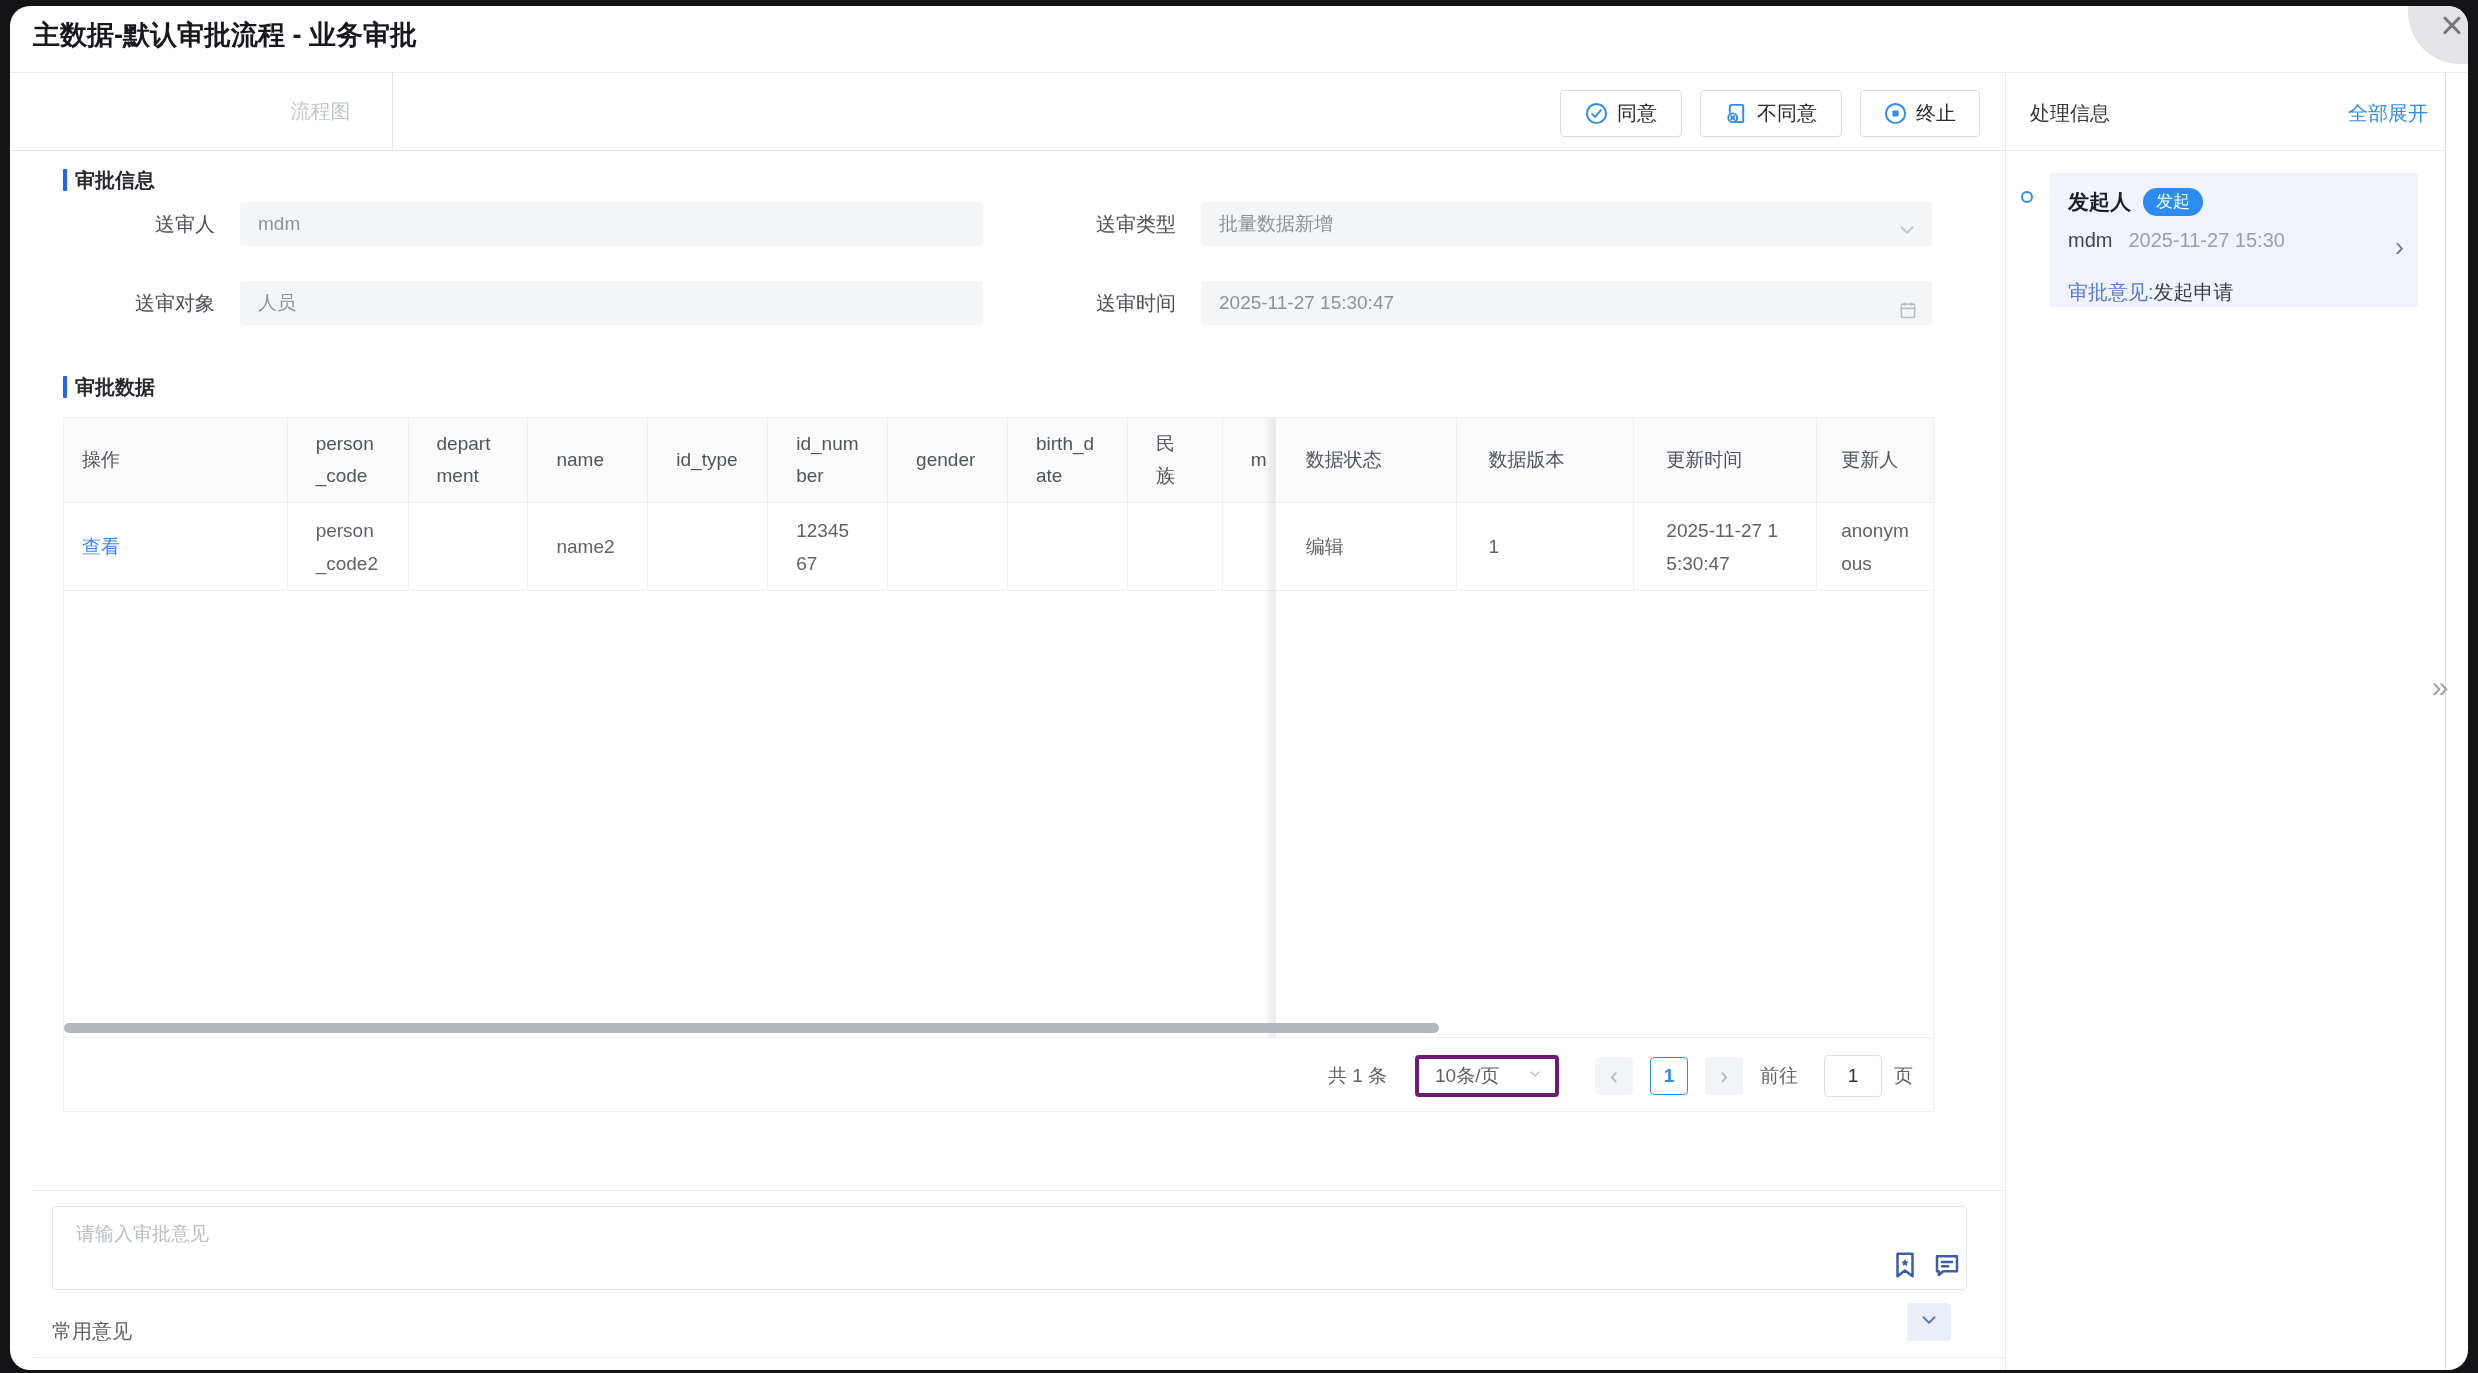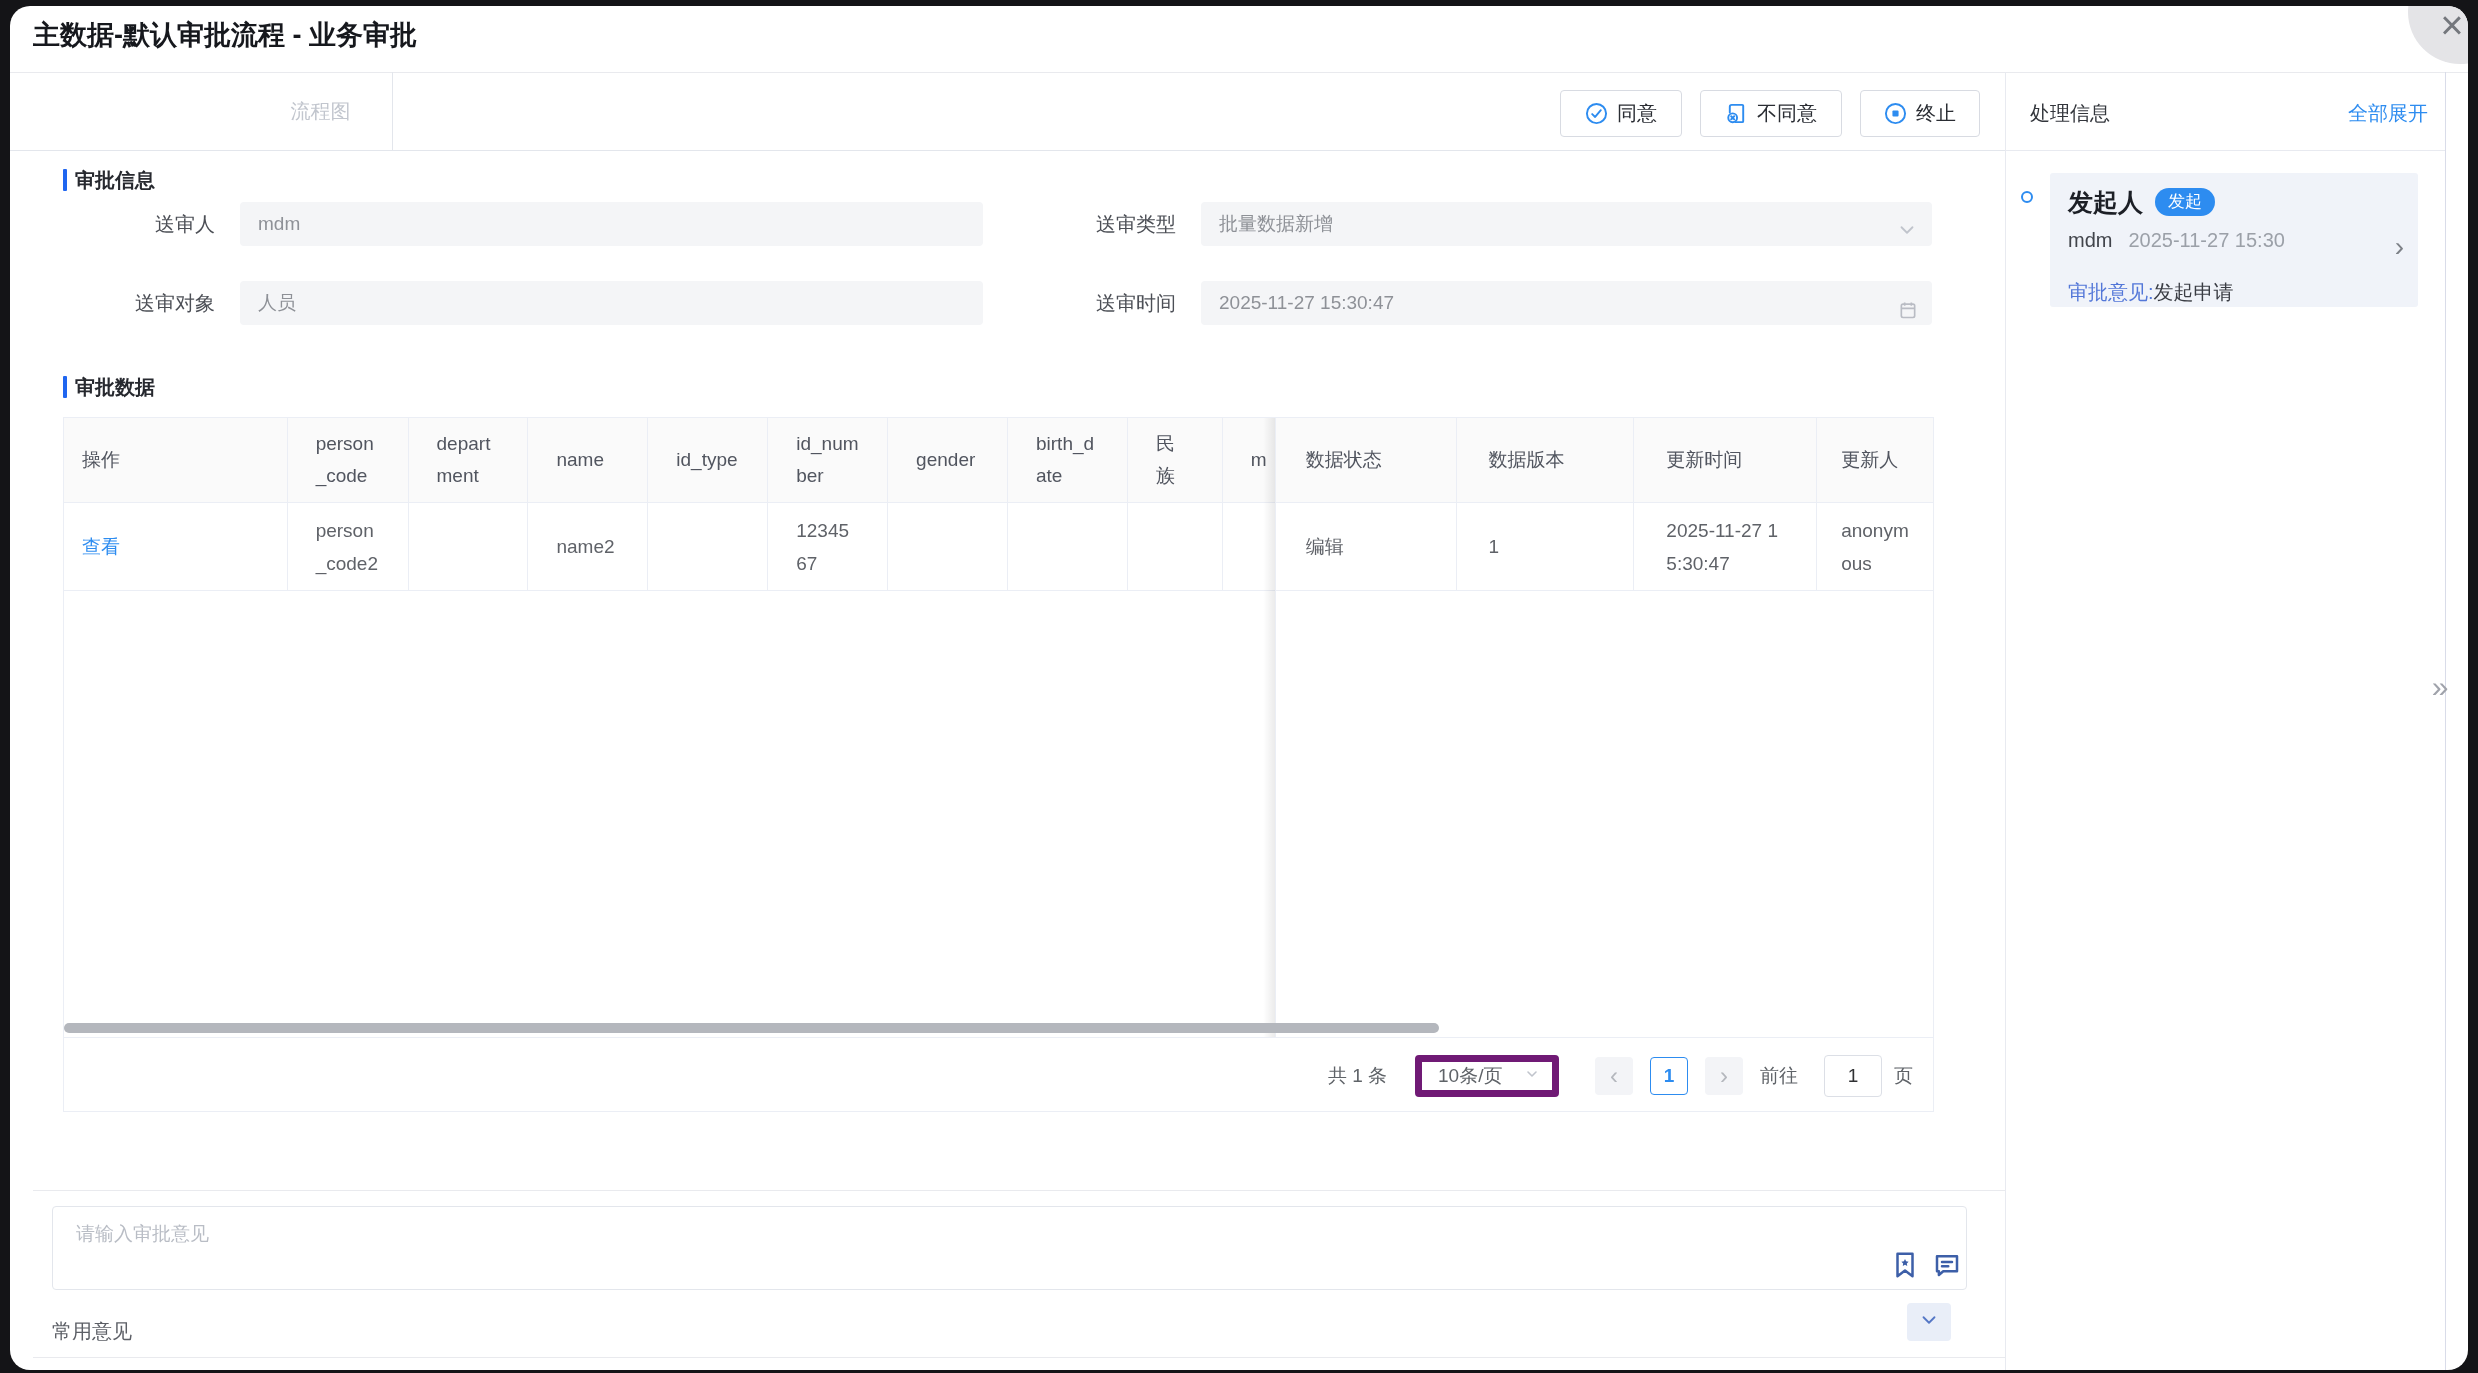--- a/index.html
+++ b/index.html
@@ -60,21 +60,21 @@
     background:linear-gradient(to right, rgba(0,0,0,0), rgba(0,0,0,0.08));}
   .fixed-line{left:1211px;top:0;width:1px;height:619px;background:#ebeef5;}
   a.view-link{color:#2d8cf0;text-decoration:none;cursor:pointer;}
   .hscroll{left:0;top:601px;width:100%;height:18px;}
   .hthumb{position:absolute;left:0;top:4px;width:1375px;height:10px;border-radius:5px;background:#b4b7bd;cursor:pointer;}
   
   .pager{left:0;top:619px;width:100%;height:76px;border-top:1px solid #ebeef5;
     display:flex;align-items:center;justify-content:flex-end;padding-right:20px;
     font-size:19px;color:#5f6368;}
   .ptotal{margin-right:28px;}
-  .psize{width:144px;height:42px;border:7px solid #701a75;border-radius:4px;box-sizing:border-box;
+  .psize{width:144px;height:42px;border:4px solid #701a75;border-radius:4px;box-sizing:border-box;
     display:flex;align-items:center;justify-content:space-between;padding:0 12px 0 16px;
     margin-right:36px;cursor:pointer;}
   .pbtn{width:38px;height:38px;background:#f3f4f7;border-radius:4px;display:flex;align-items:center;
     justify-content:center;color:#b4b7bd;font-size:24px;margin-right:17px;cursor:pointer;}
   .pcur{width:38px;height:38px;background:#fff;border:1px solid #2d8cf0;box-sizing:border-box;
     border-radius:4px;display:flex;align-items:center;justify-content:center;color:#2d8cf0;
     font-weight:700;margin-right:17px;cursor:pointer;}
   .pgoto{margin-right:26px;}
   .ginput{width:58px;height:42px;border:1px solid #dcdfe6;border-radius:4px;box-sizing:border-box;
     text-align:center;font-size:19px;color:#303133;margin-right:12px;outline:none;
@@ -92,21 +92,21 @@
   
   .panel-vline{left:1995px;top:66px;width:1px;height:1298px;background:#e8eaf0;}
   .panel-title{left:2020px;top:84px;height:46px;line-height:46px;font-size:20px;color:#33363c;}
   .panel-expand{left:2338px;top:84px;height:46px;line-height:46px;font-size:20px;color:#2d8cf0;cursor:pointer;}
   .panel-hborder{left:1995px;top:144px;width:441px;height:1px;background:#e8eaf0;}
   .timeline-dot{left:2011px;top:185px;width:12px;height:12px;border-radius:50%;
     border:2px solid #2d8cf0;background:#fff;}
   .pcard{left:2040px;top:167px;width:368px;height:134px;background:#f0f3f9;border-radius:3px;
     padding:14px 18px;}
   .pline1{height:30px;display:flex;align-items:center;gap:12px;}
-  .prole{font-size:25px;font-weight:700;color:#1c1f26;}
+  .prole{font-size:21px;font-weight:700;color:#1c1f26;}
   .pbadge{background:#2d8cf0;color:#fff;font-size:17px;line-height:28px;padding:0 13px;border-radius:14px;}
   .pline2{margin-top:8px;height:30px;line-height:30px;font-size:20px;color:#41444b;}
   .ptime{color:#9ba0a8;margin-left:16px;}
   .pchev{position:absolute;right:14px;top:60px;font-size:28px;color:#7d8187;line-height:28px;cursor:pointer;}
   .pline3{margin-top:22px;height:30px;line-height:30px;font-size:20px;color:#3a3d44;}
   .popinion-label{color:#5377d8;}
   .panel-rline{left:2435px;top:66px;width:1px;height:1298px;background:#d9dce9;}
   .collapse{left:2412px;top:660px;width:36px;height:42px;line-height:42px;text-align:center;
     font-size:30px;color:#a0a3ab;cursor:pointer;}
 </style>

